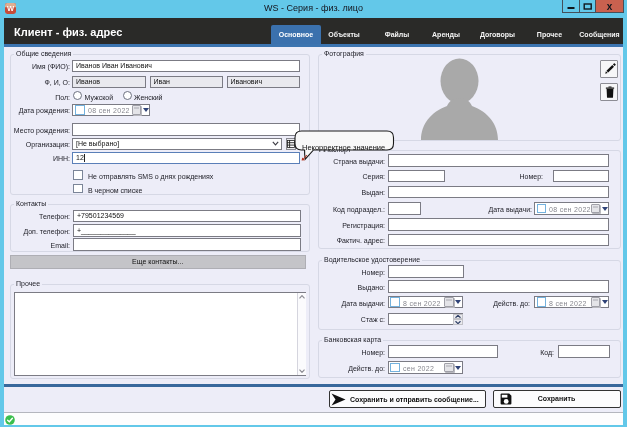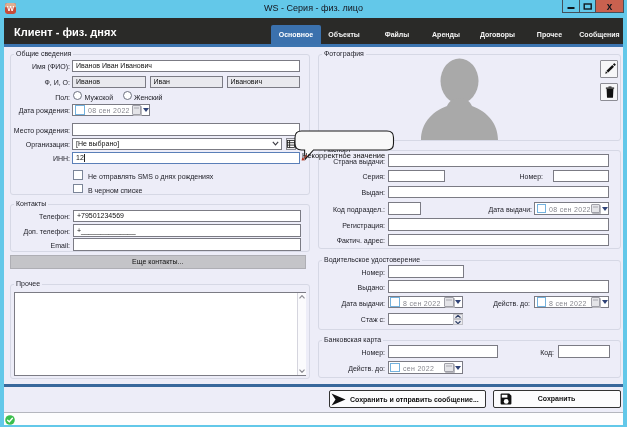--- a/index.html
+++ b/index.html
@@ -33,21 +33,21 @@
   <rect x="33.5" y="0" width="28" height="12.5" fill="#c9614f"></rect>
   <rect x="0.5" y="-1" width="61" height="13.5" fill="none" stroke="#45505a" stroke-width="1"></rect>
   <line x1="17.5" y1="0" x2="17.5" y2="12.5" stroke="#45505a" stroke-width="1"></line>
   <line x1="33.5" y1="0" x2="33.5" y2="12.5" stroke="#45505a" stroke-width="1"></line>
   <rect x="5.5" y="7" width="7" height="2" fill="#10161c"></rect>
   <rect x="22.2" y="4" width="7" height="5" fill="none" stroke="#10161c" stroke-width="1.4"></rect>
   <text x="47.5" y="10" font-family="Liberation Sans, sans-serif" font-size="10" font-weight="bold" fill="#10161c" text-anchor="middle">x</text>
 </svg>
 
 <div class="abs" style="left:4px; top:18px; width:619px; height:26px; background:#2a2a28;"></div>
-<div class="abs" style="left:14px; top:26px; font-size:11px; font-weight:bold; color:#fff;">Клиент - физ. днях</div>
+<div class="abs" style="left:14px; top:26px; font-size:11px; font-weight:bold; color:#fff;">Клиент - физ. адрес</div>
 
 <div class="abs" style="left:271px; top:25px; width:50px; height:19px; background:#3b71ad; border-radius:2px 2px 0 0;"></div>
 <div class="abs" style="left:271px; top:31px; width:50px; text-align:center; font-size:7px; font-weight:bold; color:#fff;">Основное</div>
 <div class="abs" style="left:322px; top:31px; width:44px; text-align:center; font-size:7px; font-weight:bold; color:#f5f5f5;">Объекты</div>
 <div class="abs" style="left:375px; top:31px; width:44px; text-align:center; font-size:7px; font-weight:bold; color:#f5f5f5;">Файлы</div>
 <div class="abs" style="left:424px; top:31px; width:44px; text-align:center; font-size:7px; font-weight:bold; color:#f5f5f5;">Аренды</div>
 <div class="abs" style="left:473px; top:31px; width:49px; text-align:center; font-size:7px; font-weight:bold; color:#f5f5f5;">Договоры</div>
 <div class="abs" style="left:527px; top:31px; width:45px; text-align:center; font-size:7px; font-weight:bold; color:#f5f5f5;">Прочее</div>
 <div class="abs" style="left:572px; top:31px; width:55px; text-align:center; font-size:7px; font-weight:bold; color:#f5f5f5;">Сообщения</div>
 
@@ -222,21 +222,21 @@
 <div class="lb" style="left:250px; top:364px; width:135px;">Действ. до:</div>
 <div class="in" style="left:387.5px; top:361px; width:75px; height:12.5px;"></div>
 <div class="cb cbb" style="left:390px; top:362.5px;"></div>
 <div class="lb gray" style="left:403px; top:364px; text-align:left;">сен 2022</div>
 <div class="dpic" style="left:444px; top:362.5px;"></div>
 <div class="arr" style="left:455px; top:365.5px;"></div>
 
 <svg class="abs" style="left:292px; top:128px;" width="106" height="36" viewBox="0 0 106 36">
   <path d="M 9.5 3 L 95 3 Q 101.5 3 101.5 9.5 L 101.5 15.5 Q 101.5 22 95 22 L 21.5 22 Q 17 27 13.2 31.2 Q 12.4 26 12.6 22 L 9.5 22 Q 3 22 3 15.5 L 3 9.5 Q 3 3 9.5 3 Z" fill="#f8f8f8" stroke="#1a1a1a" stroke-width="1.1"></path>
 </svg>
-<div class="abs" style="left:302px; top:151px; font-size:7.5px; color:#111;">Некорректное значение</div>
+<div class="abs" style="left:302px; top:143px; font-size:7.5px; color:#111;">Некорректное значение</div>
 <svg class="abs" style="left:300.5px; top:154px;" width="7" height="7" viewBox="0 0 7 7">
   <path d="M0.6 6.4 L1.2 3.4 L2.3 4.5 L5.6 0.8 L6.2 1.4 L2.9 5.1 L4 6.2 Z" fill="#b5351f"></path>
 </svg>
 
 <div class="abs" style="left:4px; top:384px; width:619px; height:2.5px; background:#38689c;"></div>
 
 <div class="abs" style="left:328.5px; top:389.5px; width:157.5px; height:18.5px; background:#fcfcfd; border:1px solid #333; border-radius:2px;"></div>
 <svg class="abs" style="left:331px; top:392.5px;" width="15" height="13" viewBox="0 0 15 13">
   <path d="M0.5 0.5 L14.5 6.5 L0.5 12.5 L4.5 6.5 Z" fill="#111"></path>
 </svg>

